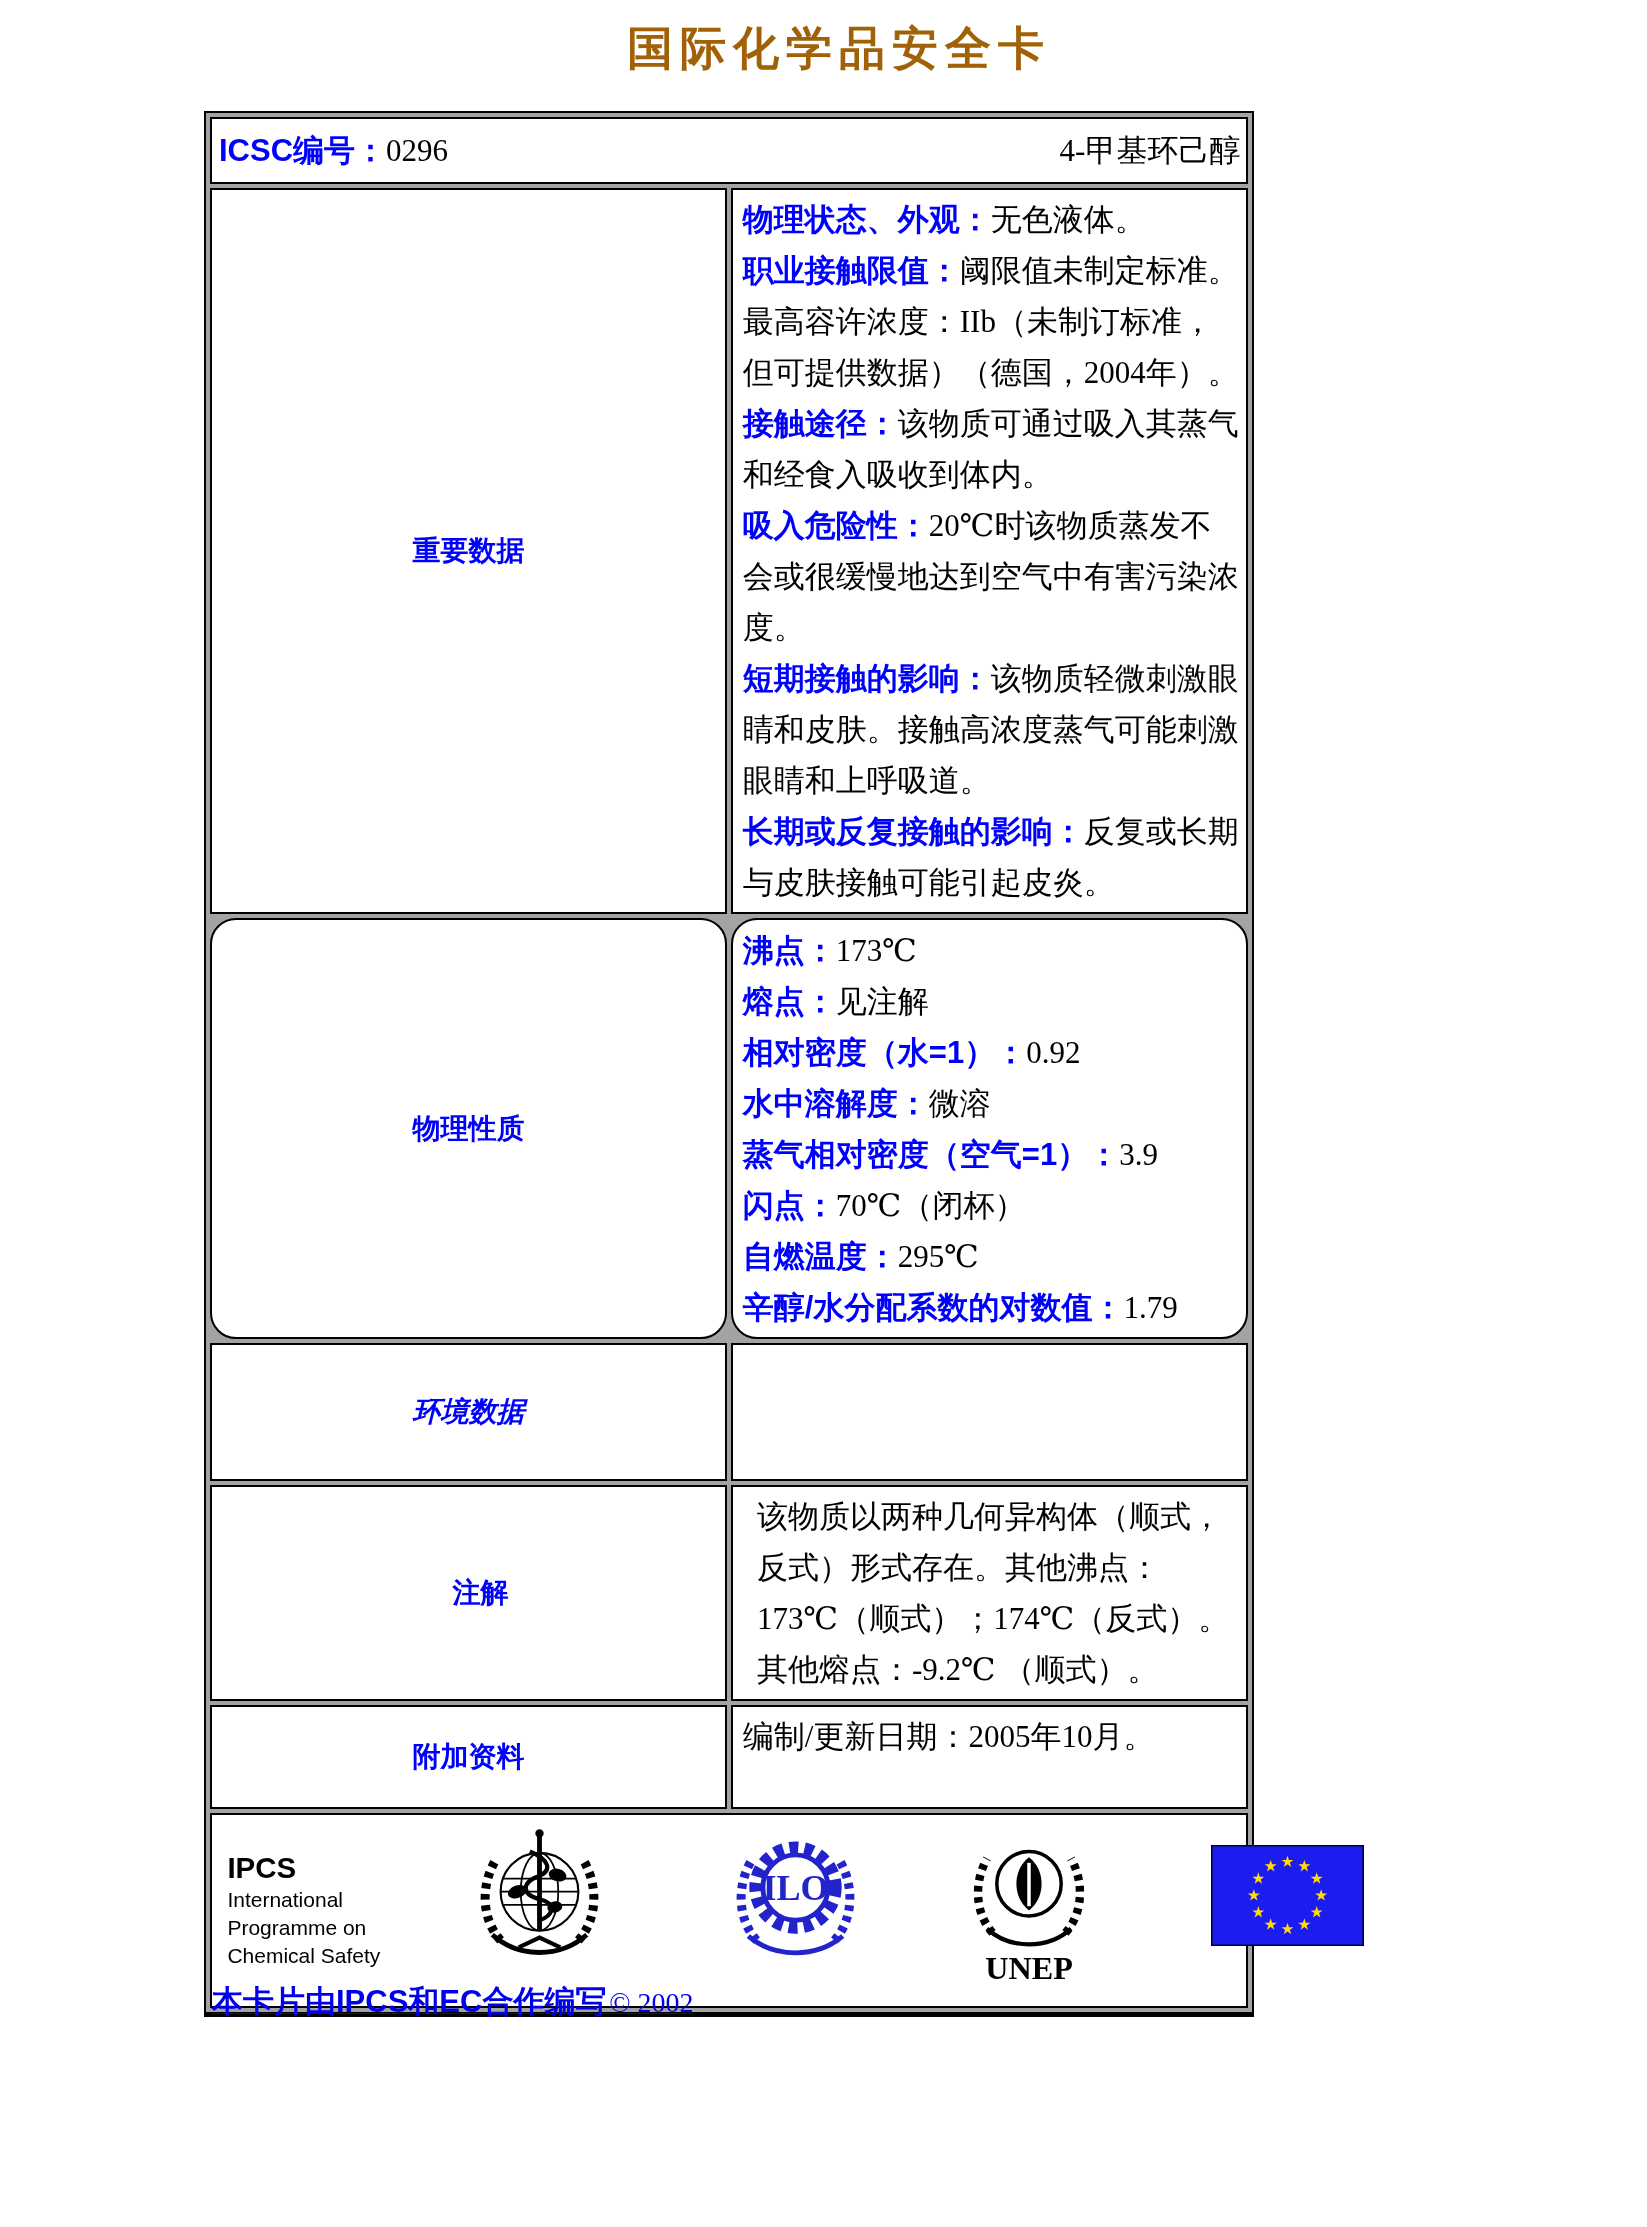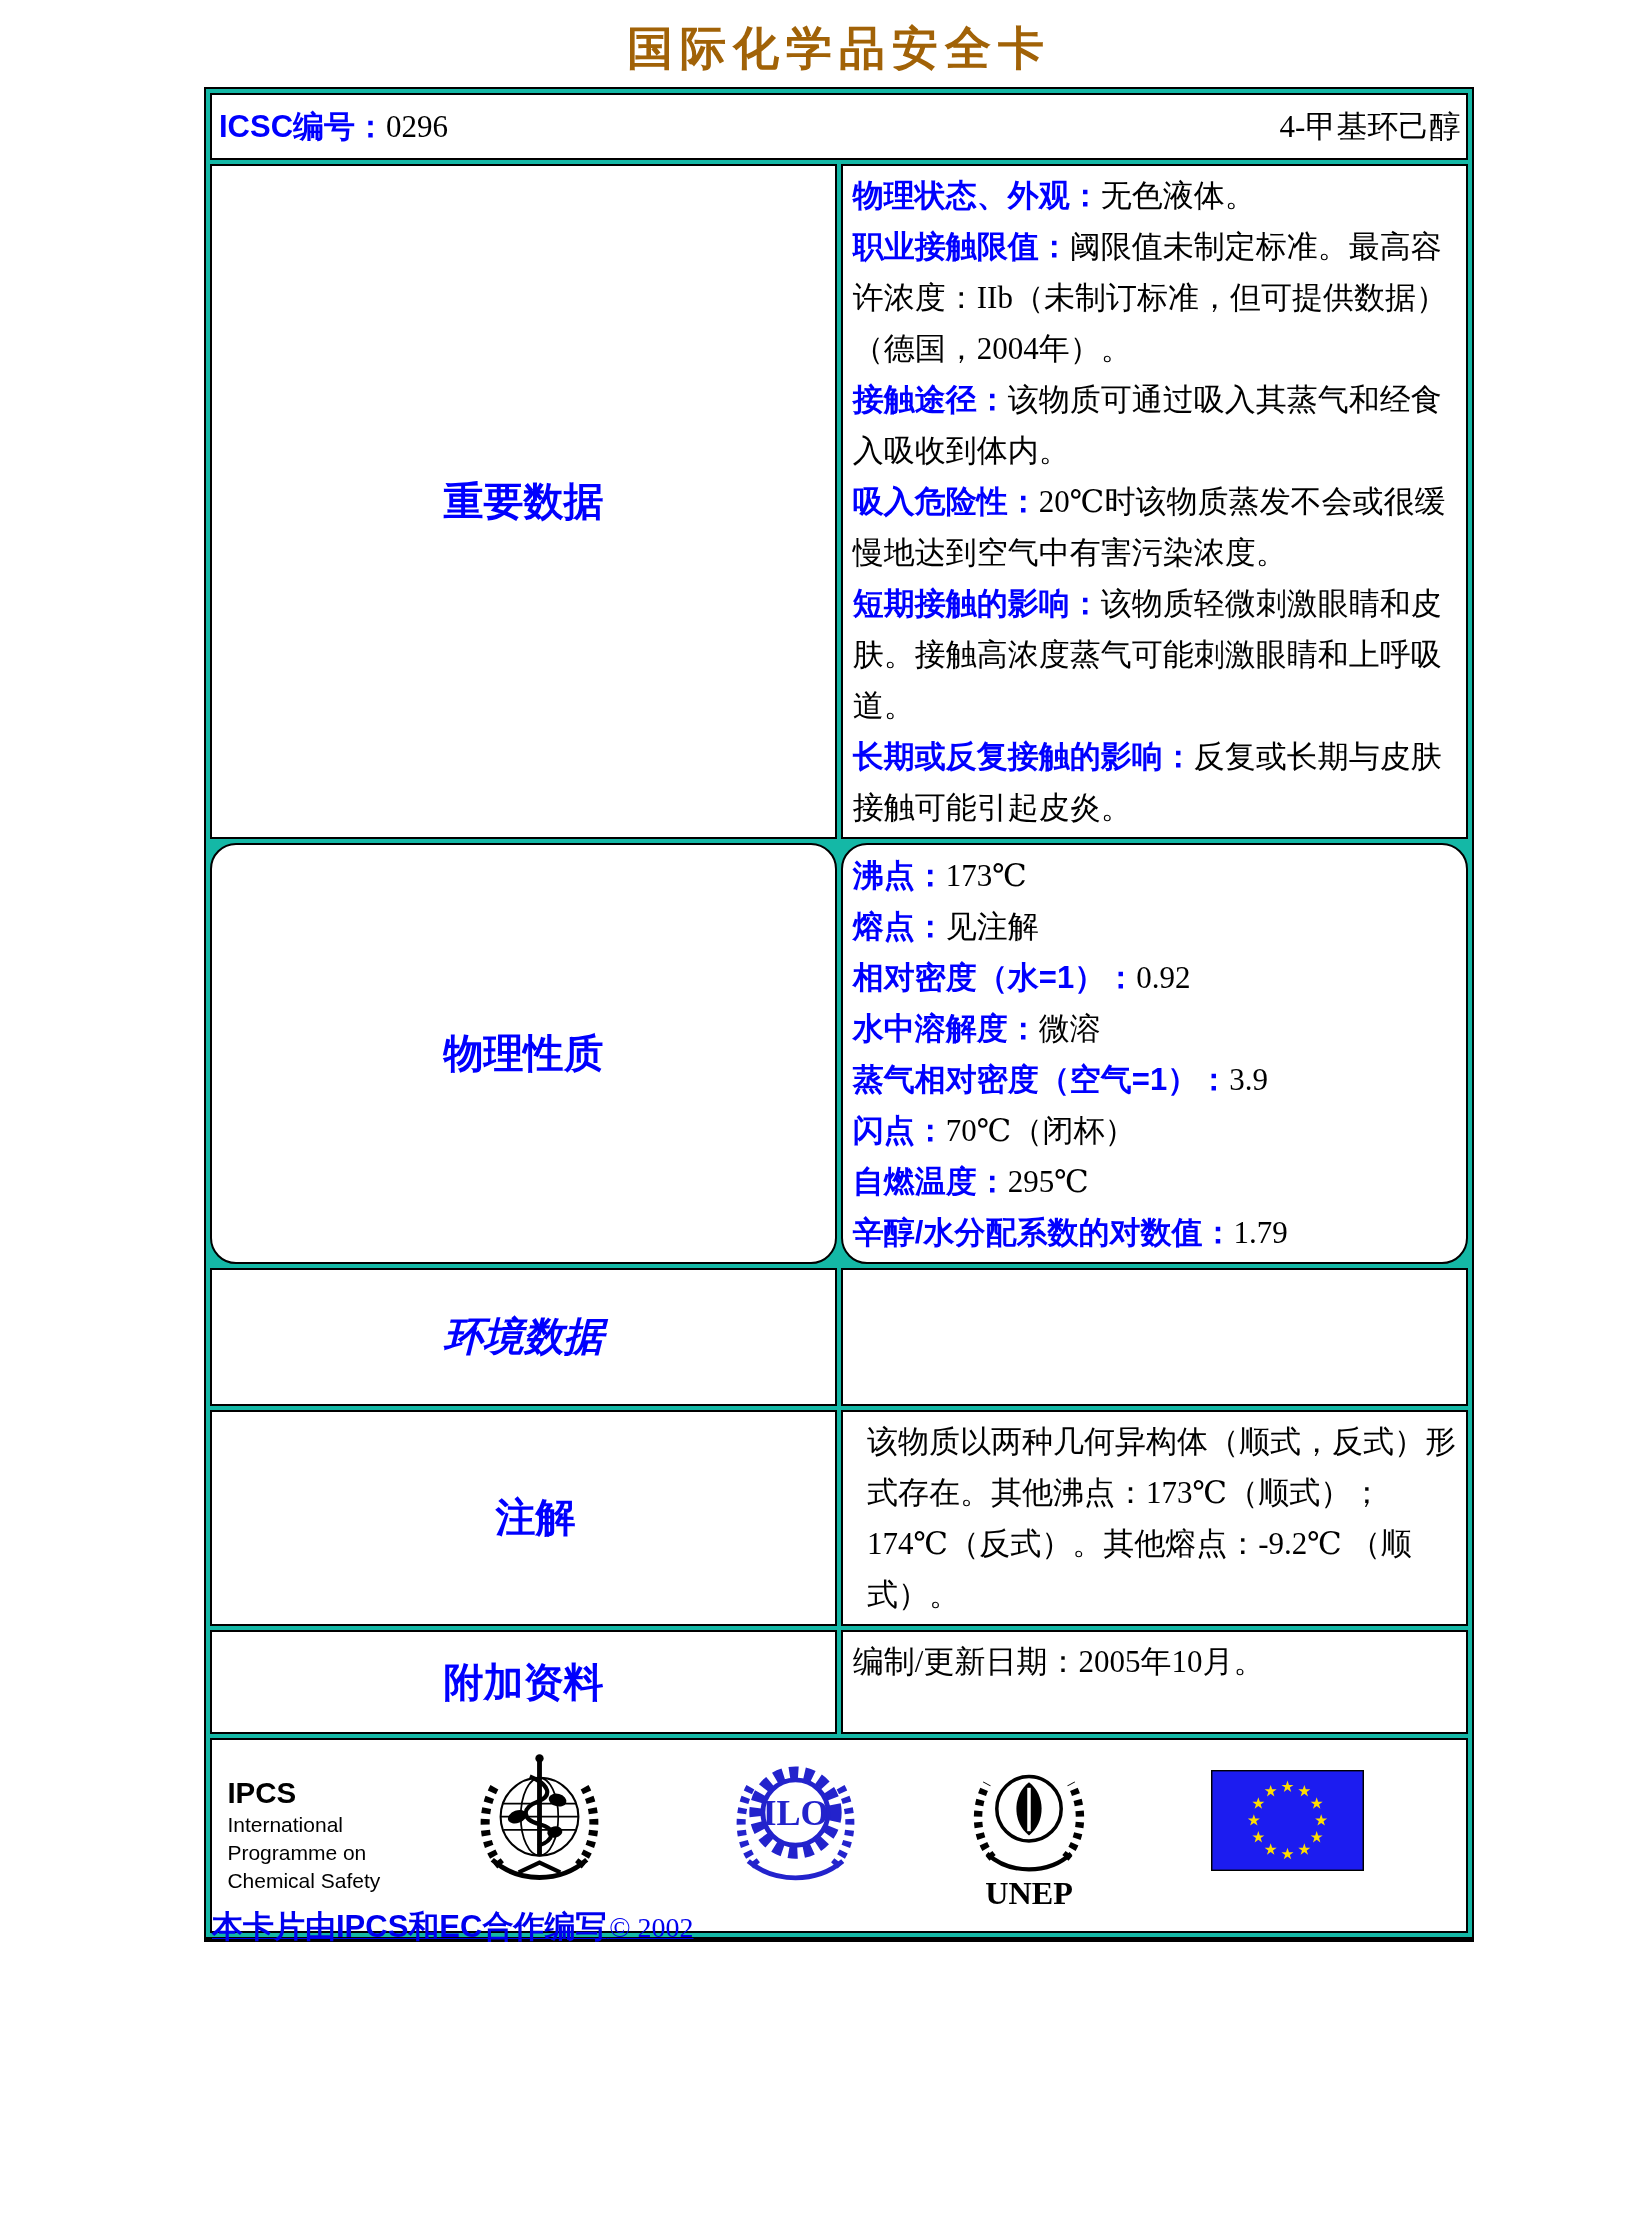--- a/index.html
+++ b/index.html
@@ -15,37 +15,37 @@
     width: 1270px; margin-left: 204px;
     text-align: center;
     font-family: "DejaVu Serif", serif;
     font-weight: bold;
     font-size: 46px;
     letter-spacing: 7px;
     color: #a16207;
   }
   table.icsc {
     margin-left: 204px;
-    margin-top: 7px;
-    width: 1270px;
+    margin-top: 31px;
+    width: 1050px;
     table-layout: fixed;
     border-collapse: separate;
     border-spacing: 4.2px;
     border: 2.8px solid #000;
     border-bottom-width: 5.6px;
-    background: #14b8a6;
+    background: #a3a3a3;
   }
   td { border: 2.1px solid #000; vertical-align: top; background:#fff; }
   td.lbl {
     width: 170px;
     vertical-align: middle;
     text-align: center;
     font-family: "Liberation Sans", "DejaVu Sans", sans-serif;
     font-weight: bold;
-    font-size: 40px;
+    font-size: 28px;
     color: #0000fe;
   }
   td.content {
     padding: 4.2px 7px 4.2px 9.8px;
     font-size: 31px;
     line-height: 51px;
   }
   .line { }
   .line .k {
     font-family: "Liberation Sans", "DejaVu Sans", sans-serif;

